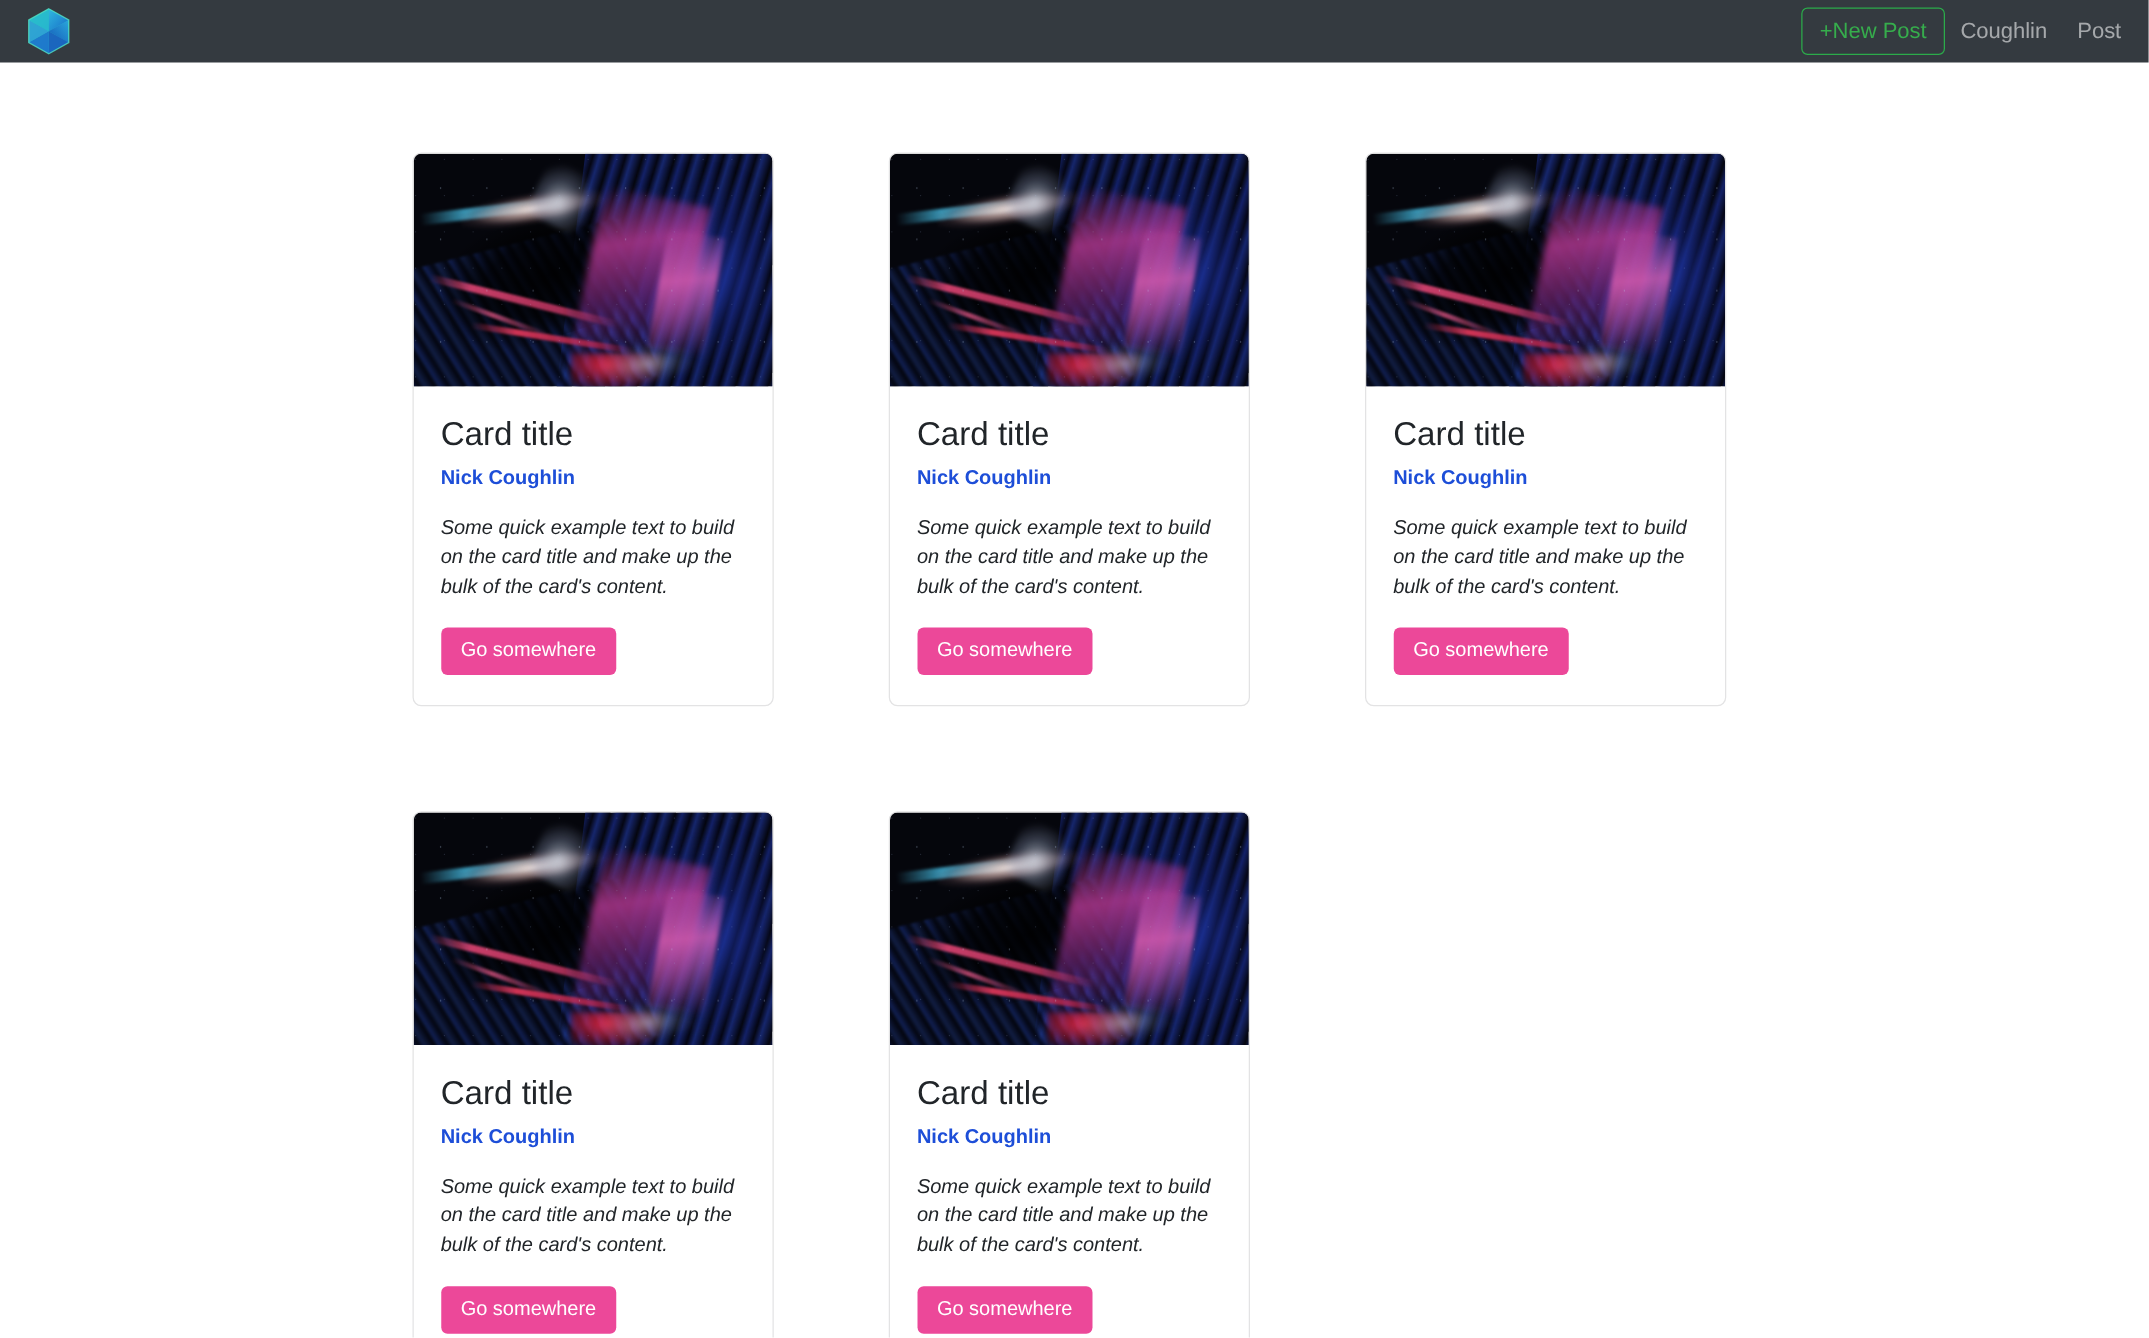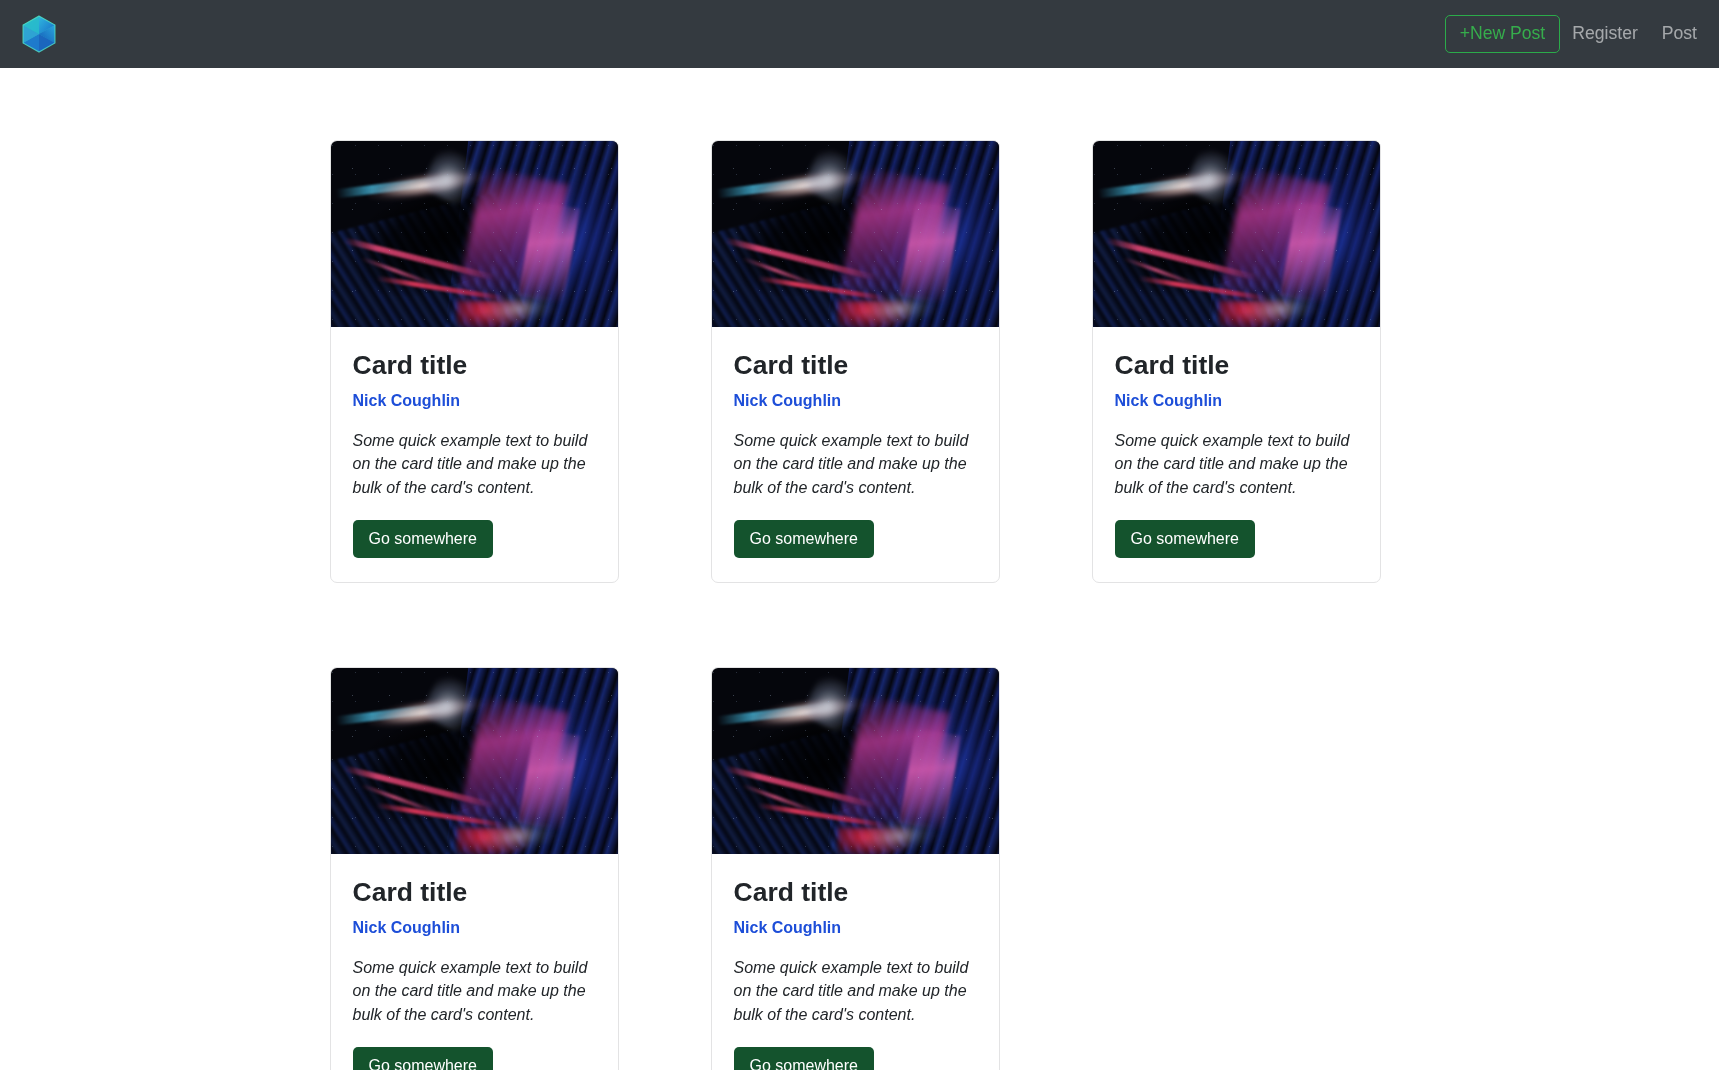--- a/index.html
+++ b/index.html
@@ -6,21 +6,21 @@
   html, body {
     margin: 0; padding: 0;
     width: 1719px; height: 1070px;
     background: #ffffff;
     font-family: "Liberation Sans", sans-serif;
     overflow: hidden;
   }
 
   
   .navbar {
-    height: 68px;
+    height: 50px;
     background: #343a40;
     display: flex;
     align-items: center;
     padding: 0 16px 0 18px;
     position: relative;
   }
   .brand {
     display: flex;
     align-items: center;
     text-decoration: none;
@@ -213,41 +213,41 @@
       radial-gradient(circle, rgba(170,195,235,0.40) 0.5px, rgba(0,0,0,0) 0.8px);
     background-size: 37px 41px, 23px 29px;
     background-position: 3px 7px, 13px 19px;
     opacity: .55;
   }
 
   
   .card-body { padding: 22px 22px 24px 22px; }
   .card-title {
     font-size: 26.5px;
-    font-weight: 700;
+    font-weight: 400;
     color: #212529;
     margin: 0 0 9px 0;
     line-height: 1.25;
   }
   .card-subtitle {
     font-size: 16px;
     color: #1d4ed8;
     margin: 0 0 17px 0;
     line-height: 1.3;
   }
   .card-text {
     font-size: 16px;
     color: #212529;
     margin: 0 0 21px 0;
     line-height: 1.46;
     font-style: italic;
   }
   .btn-primary {
     display: inline-block;
-    background: #14532d;
+    background: #ec4899;
     color: #ffffff;
     border: none;
     border-radius: 5px;
     font-size: 16px;
     padding: 9px 16px 10px;
     line-height: 1.2;
     font-family: "Liberation Sans", sans-serif;
     cursor: pointer;
   }
 </style>
@@ -280,21 +280,21 @@
         <polygon points="21,21 21,39 5,30" fill="#1d74cc" opacity=".9"></polygon>
         <polygon points="21,21 5,30 5,12" fill="#2f9fd6" opacity=".85"></polygon>
         <polygon points="21,21 5,12 21,3" fill="#27b8cf" opacity=".8"></polygon>
         <polygon points="21,3 37,12 37,30 21,39 5,30 5,12" fill="none" stroke="#53e3c3" stroke-width="1.1" opacity=".75"></polygon>
       </svg>
     </span>
   </a>
 
   <div class="nav-right">
     <button class="btn-newpost">+New Post</button>
-    <a class="nav-link" href="#">Register</a>
+    <a class="nav-link" href="#">Coughlin</a>
     <a class="nav-link last" href="#">Post</a>
   </div>
 </div>
 
 <div class="container">
   <div class="grid">
 
     <div class="card">
       <div class="card-img">
         <i class="l-bluebody"></i>

